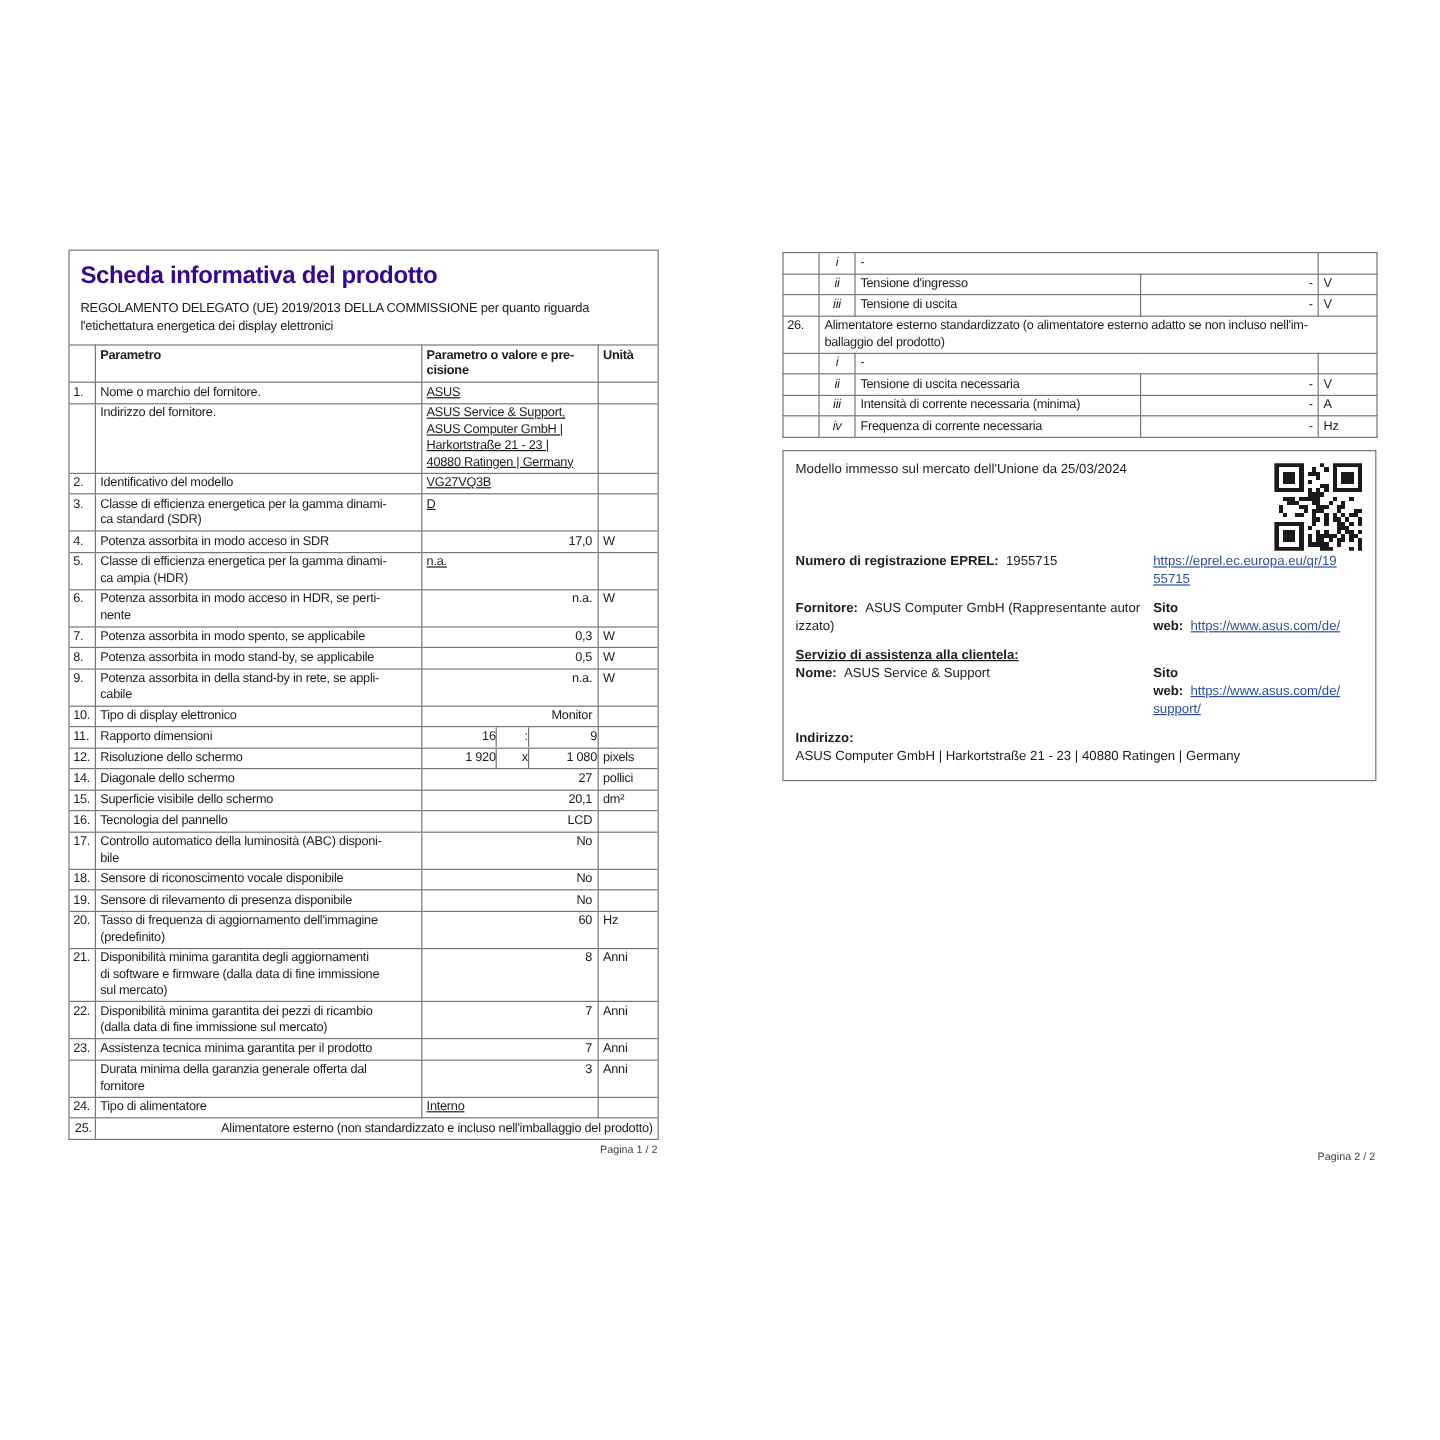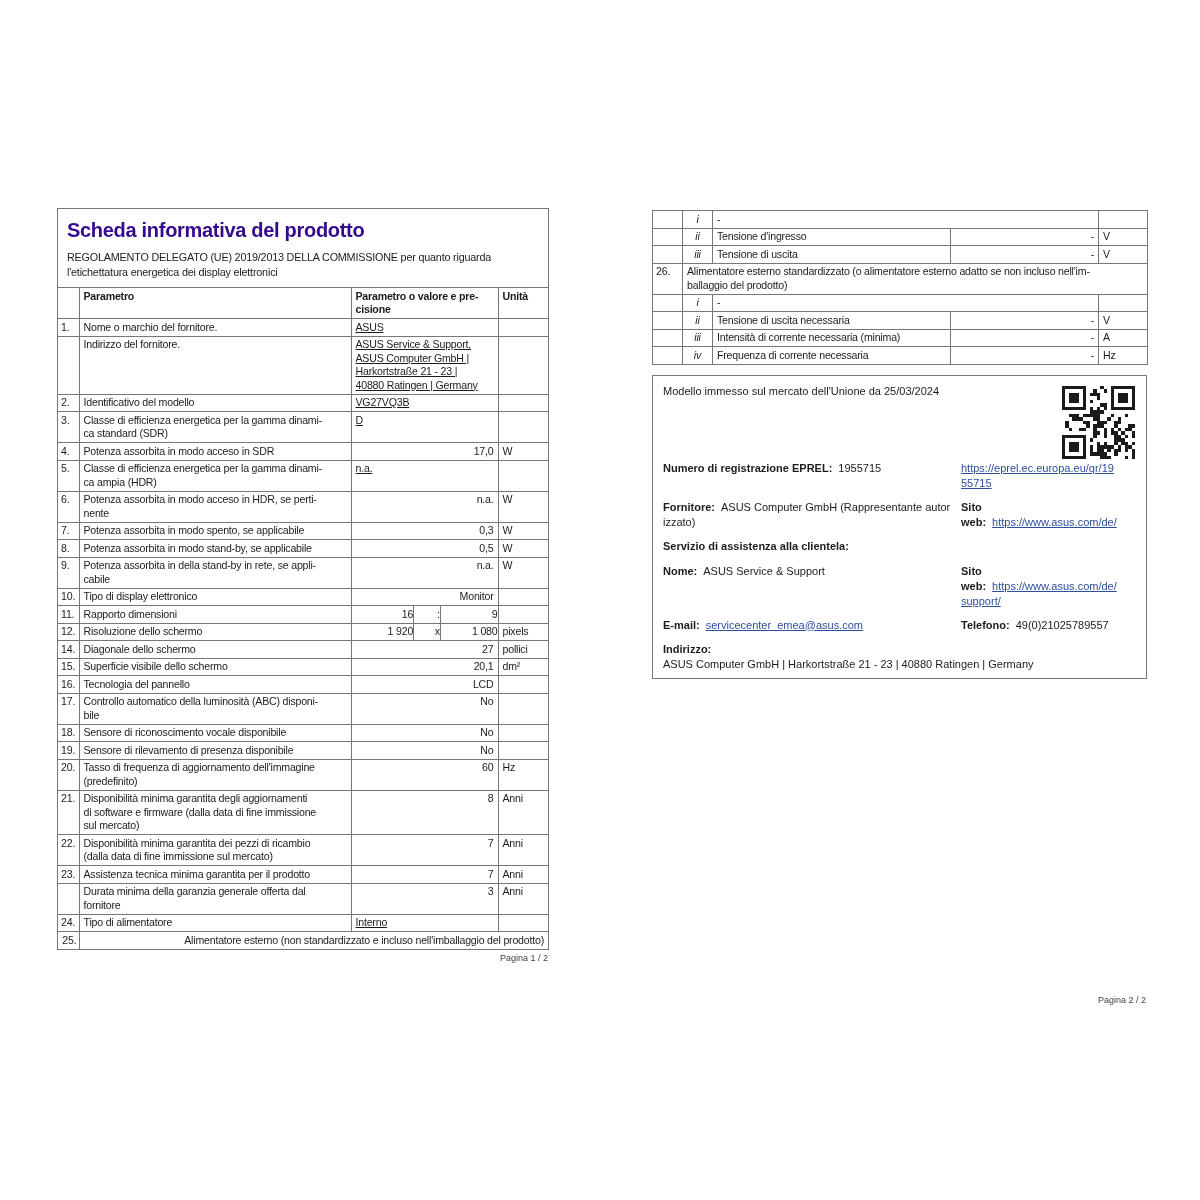--- a/index.html
+++ b/index.html
@@ -26,32 +26,32 @@
   td.val-L{text-align:left;white-space:pre;text-decoration:underline;}
   td.val-R{text-align:right;white-space:pre;}
   td.split{padding:0;}
   .split-wrap{display:flex;width:100%;height:100%;}
   .split-wrap span{display:block;text-align:right;padding:1.5px 0;box-sizing:border-box;}
   .split-wrap span:nth-child(1){flex:0 0 42.9%;border-right:1px solid var(--border);}
   .split-wrap span:nth-child(2){flex:0 0 18.3%;border-right:1px solid var(--border);}
   .split-wrap span:nth-child(3){flex:1;}
   .t2 td.sub{font-style:italic;text-align:center;padding-left:1px;padding-right:1px;}
   .pagefoot{text-align:right;font-size:9px;color:var(--muted);margin-top:3px;padding-right:1px;}
-  .pagefoot.p2{position:absolute;top:785px;right:0;margin-top:0;}
+  .pagefoot.p2{position:absolute;top:749px;right:0;margin-top:0;}
   .infobox{position:relative;border:1px solid var(--border);box-sizing:border-box;margin-top:10px;
            padding:8px 10px 6px 10px;font-size:11px;line-height:15px;min-height:276px;}
   .model-line{margin-bottom:62px;padding-right:92px;}
   .qr{position:absolute;top:10px;right:11px;width:73px;height:73px;}
   .irow{display:flex;margin-bottom:9px;align-items:flex-start;}
   .ileft{flex:0 0 298px;padding-right:2px;box-sizing:border-box;}
   .iright{flex:1;}
   .blabel{font-weight:bold;margin-right:6px;}
   .pv{white-space:pre;}
   a.link{color:var(--link);text-decoration:underline;white-space:pre;cursor:pointer;}
-  .srvline{margin-bottom:10px;font-weight:bold;}
+  .srvline{margin-bottom:0;font-weight:bold;text-decoration:underline;}
   .addr-label{font-weight:bold;}
   .addr-line{white-space:pre;}
 </style>
 </head>
 <body>
 
 <div class="page page1">
   <div class="sheet">
     <div class="title-block">
       <div class="title">Scheda informativa del prodotto</div>
@@ -565,27 +565,19 @@
     <div class="irow">
       <div class="ileft">
         <span class="blabel">Nome:</span><span class="pv">ASUS Service &amp; Support</span>
       </div>
       <div class="iright">
         <span class="blabel">Sito web:</span><a class="link">https://www.asus.com/de/
 support/</a>
       </div>
     </div>
 
-    <div class="irow">
-      <div class="ileft">
-        <span class="blabel">E-mail:</span><a class="link">servicecenter_emea@asus.com</a>
-      </div>
-      <div class="iright">
-        <span class="blabel">Telefono:</span><span class="pv">49(0)21025789557</span>
-      </div>
-    </div>
 
     <div class="addr-label">Indirizzo:</div>
     <div class="addr-line">ASUS Computer GmbH | Harkortstraße 21 - 23 | 40880 Ratingen | Germany</div>
   </div>
 
   <div class="pagefoot p2">Pagina 2 / 2</div>
 </div>
 
 </body></html>

